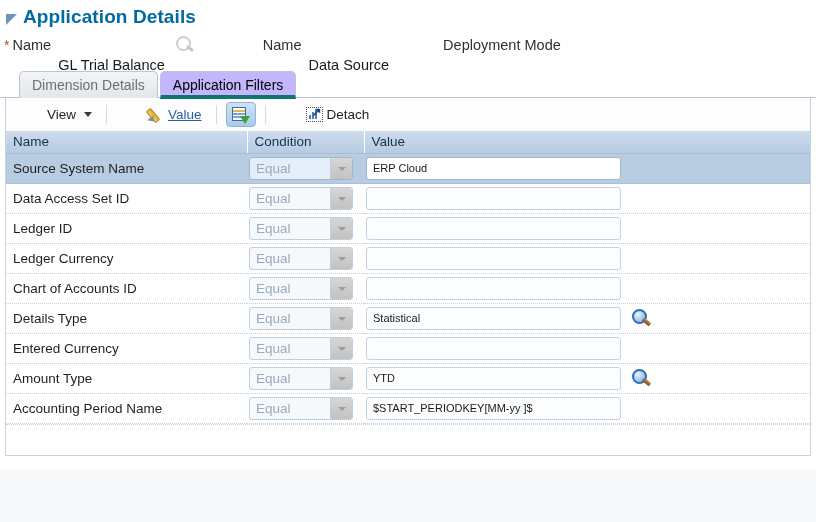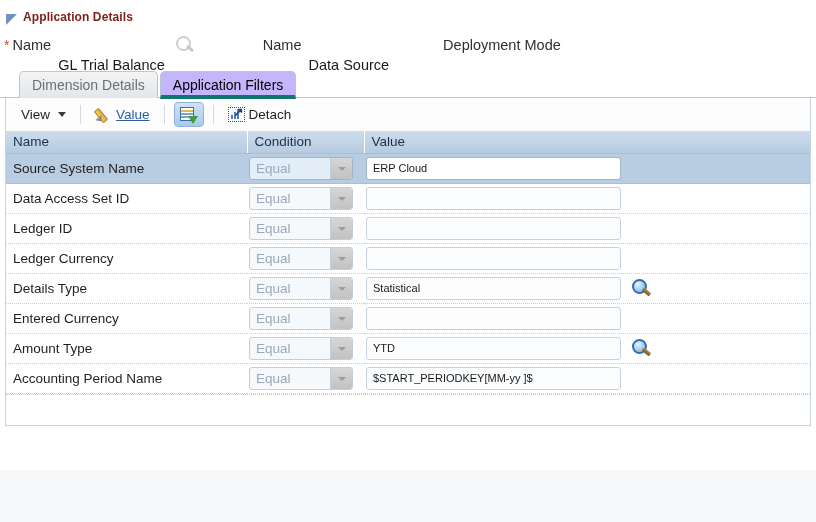--- a/index.html
+++ b/index.html
@@ -29,23 +29,23 @@
   .disclosure-tri {
     width: 0; height: 0;
     border-left: 11px solid #6f93c0;
     border-bottom: 11px solid transparent;
     border-top: 0;
     transform: rotate(0deg);
     margin-top: 4px;
     flex: 0 0 auto;
   }
   .panel-title {
-    font-size: 12px;
+    font-size: 19px;
     font-weight: bold;
-    color: #7f1d1d;
+    color: #0369a1;
     letter-spacing: .1px;
     white-space: nowrap;
   }
 
   
   .summary-row {
     display: flex;
     align-items: center;
     height: 30px;
     padding-left: 4px;
@@ -148,20 +148,21 @@
     width: 806px;
   }
   .tb-item {
     display: flex;
     align-items: center;
     gap: 4px;
     font-size: 13.5px;
     color: #1f1f1f;
     padding: 2px 5px;
     white-space: nowrap;
+    margin-left: 26px;
   }
   .tb-sep {
     width: 1px;
     height: 19px;
     background: #d3dae2;
     margin: 0 9px;
   }
   .caret-down {
     width: 0; height: 0;
     border-left: 4.5px solid transparent;
@@ -562,20 +563,39 @@
           </td>
           <td>
             <div class="val-cell">
               <div class="val-input empty"></div>
               <span class="mag-btn hidden"></span>
             </div>
           </td>
         </tr>
         <tr>
           <td>
+            <div class="cell-name">Chart of Accounts ID</div>
+          </td>
+          <td>
+            <div class="cond-select">
+              <span class="txt">Equal</span>
+              <span class="btn">
+                <span class="ar"></span>
+              </span>
+            </div>
+          </td>
+          <td>
+            <div class="val-cell">
+              <div class="val-input empty"></div>
+              <span class="mag-btn hidden"></span>
+            </div>
+          </td>
+        </tr>
+        <tr>
+          <td>
             <div class="cell-name">Details Type</div>
           </td>
           <td>
             <div class="cond-select">
               <span class="txt">Equal</span>
               <span class="btn">
                 <span class="ar"></span>
               </span>
             </div>
           </td>

